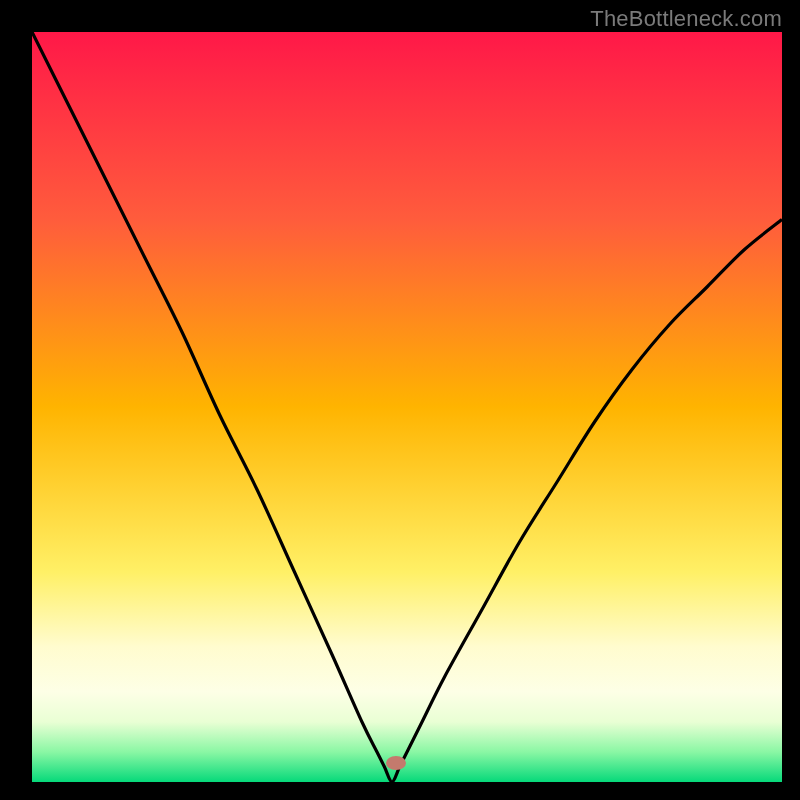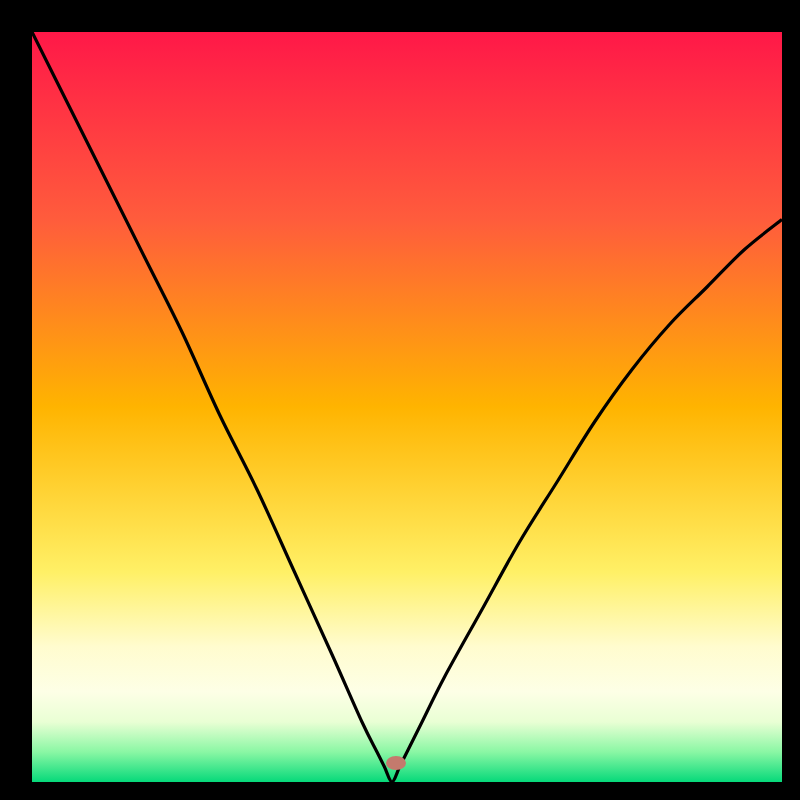--- a/index.html
+++ b/index.html
@@ -59,14 +59,15 @@
 
   <div class="plot-area" style="left:32px; top:32px; width:750px; height:750px;">
 
     <svg class="curve" width="750" height="750" viewBox="0 0 750 750">
       <path id="curve-path" d="M 0 0 C 6.25 12.5, 25 50, 37.5 75 C 50 100, 62.5 125, 75 150 C 87.5 175, 100 200, 112.5 225 C 125 250, 137.5 273.75, 150 300 C 162.5 326.25, 175 356.25, 187.5 382.5 C 200 408.75, 212.5 431.25, 225 457.5 C 237.5 483.75, 250 512.5, 262.5 540 C 275 567.5, 288.75 597.5, 300 622.5 C 311.25 647.5, 322.5 673.75, 330 690 C 337.5 706.25, 341.25 712.5, 345 720 C 348.75 727.5, 350 730, 352.5 735 C 355 740, 357.5 750, 360 750 C 362.5 750, 365 740, 367.5 735 C 370 730, 371.25 727.5, 375 720 C 378.75 712.5, 383.75 702.5, 390 690 C 396.25 677.5, 402.50000000000006 663.75, 412.50000000000006 645 C 422.50000000000006 626.25, 437.5 600, 450 577.5 C 462.5 555, 475 531.25, 487.5 510.00000000000006 C 500 488.75000000000006, 512.5 470, 525 450 C 537.5 430, 550 408.75, 562.5 390 C 575 371.25, 587.5 353.75, 600 337.5 C 612.5 321.25, 625 306.25, 637.5 292.5 C 650 278.75, 662.5 267.50000000000006, 675 255.00000000000003 C 687.5 242.50000000000003, 700 228.74999999999997, 712.5 217.49999999999997 C 725 206.24999999999997, 743.75 192.5, 750 187.5" fill="none" stroke="#000" stroke-width="3.2"></path>
     </svg>
 
     <div class="marker" style="left: 353.75px; top: 724.25px; width: 20px; height: 14px; background: rgb(196, 122, 109);"></div>
   </div>
 
+  <div class="watermark" style="top:6px; right:18px;">TheBottleneck.com</div>
 
 </div>
 
 </body></html>

